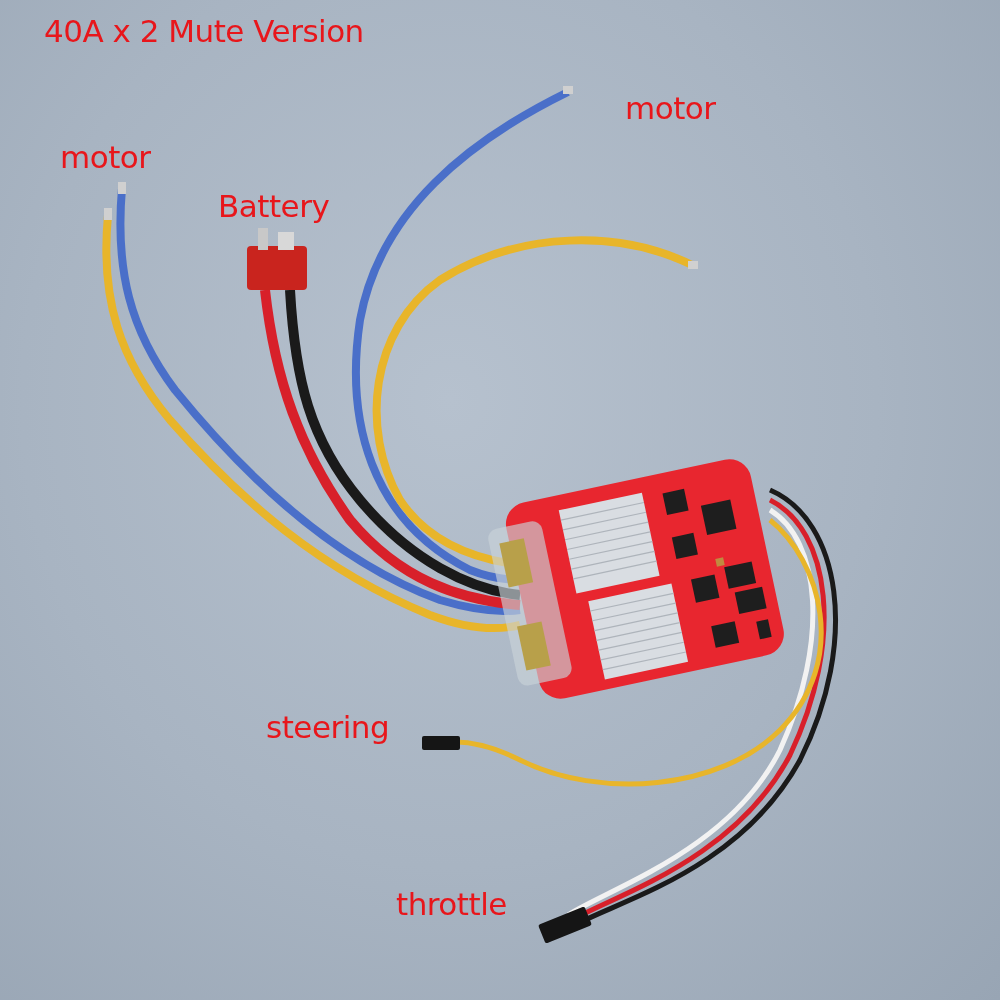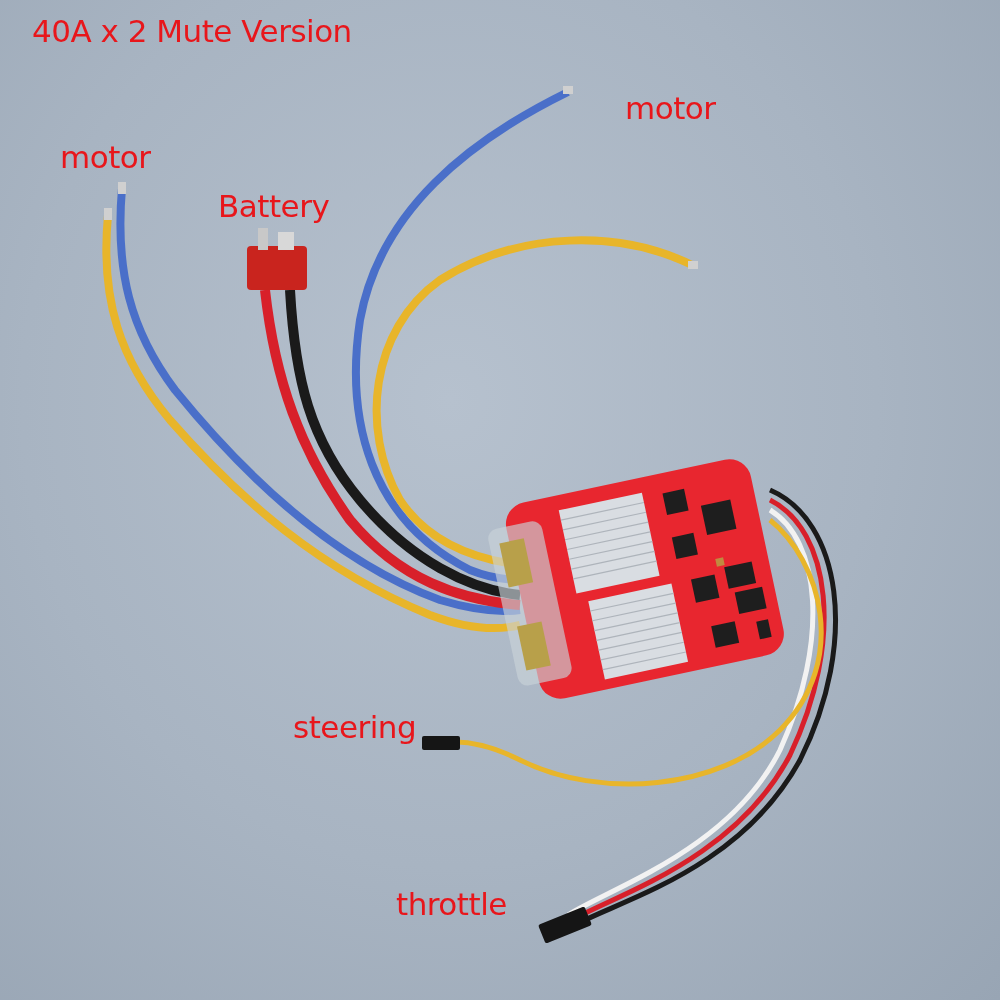--- a/index.html
+++ b/index.html
@@ -74,19 +74,19 @@
       <rect x="680" y="545" width="22" height="22" fill="#1e1e1e"></rect>
       <rect x="690" y="590" width="24" height="24" fill="#1e1e1e"></rect>
       <rect x="725" y="585" width="28" height="22" fill="#1e1e1e"></rect>
       <rect x="730" y="612" width="28" height="22" fill="#1e1e1e"></rect>
       <rect x="700" y="640" width="24" height="22" fill="#1e1e1e"></rect>
       <rect x="745" y="645" width="12" height="18" fill="#1e1e1e"></rect>
       <rect x="718" y="575" width="8" height="8" fill="#c08a40"></rect>
     </g>
   </svg>
 
-  <div class="label" style="left:32px; top:13px;text-align:center;">40A x 2  Mute Version</div>
+  <div class="label" style="left:44px; top:13px;text-align:center;">40A x 2  Mute Version</div>
   <div class="label" style="left:625px; top:90px;">motor</div>
   <div class="label" style="left:60px; top:139px;">motor</div>
   <div class="label" style="left:218px; top:188px;">Battery</div>
-  <div class="label" style="left:266px; top:709px;margin-left:27px;">steering</div>
+  <div class="label" style="left:266px; top:709px;">steering</div>
   <div class="label" style="left:396px; top:886px;">throttle</div>
 </div>
 
 </body></html>

